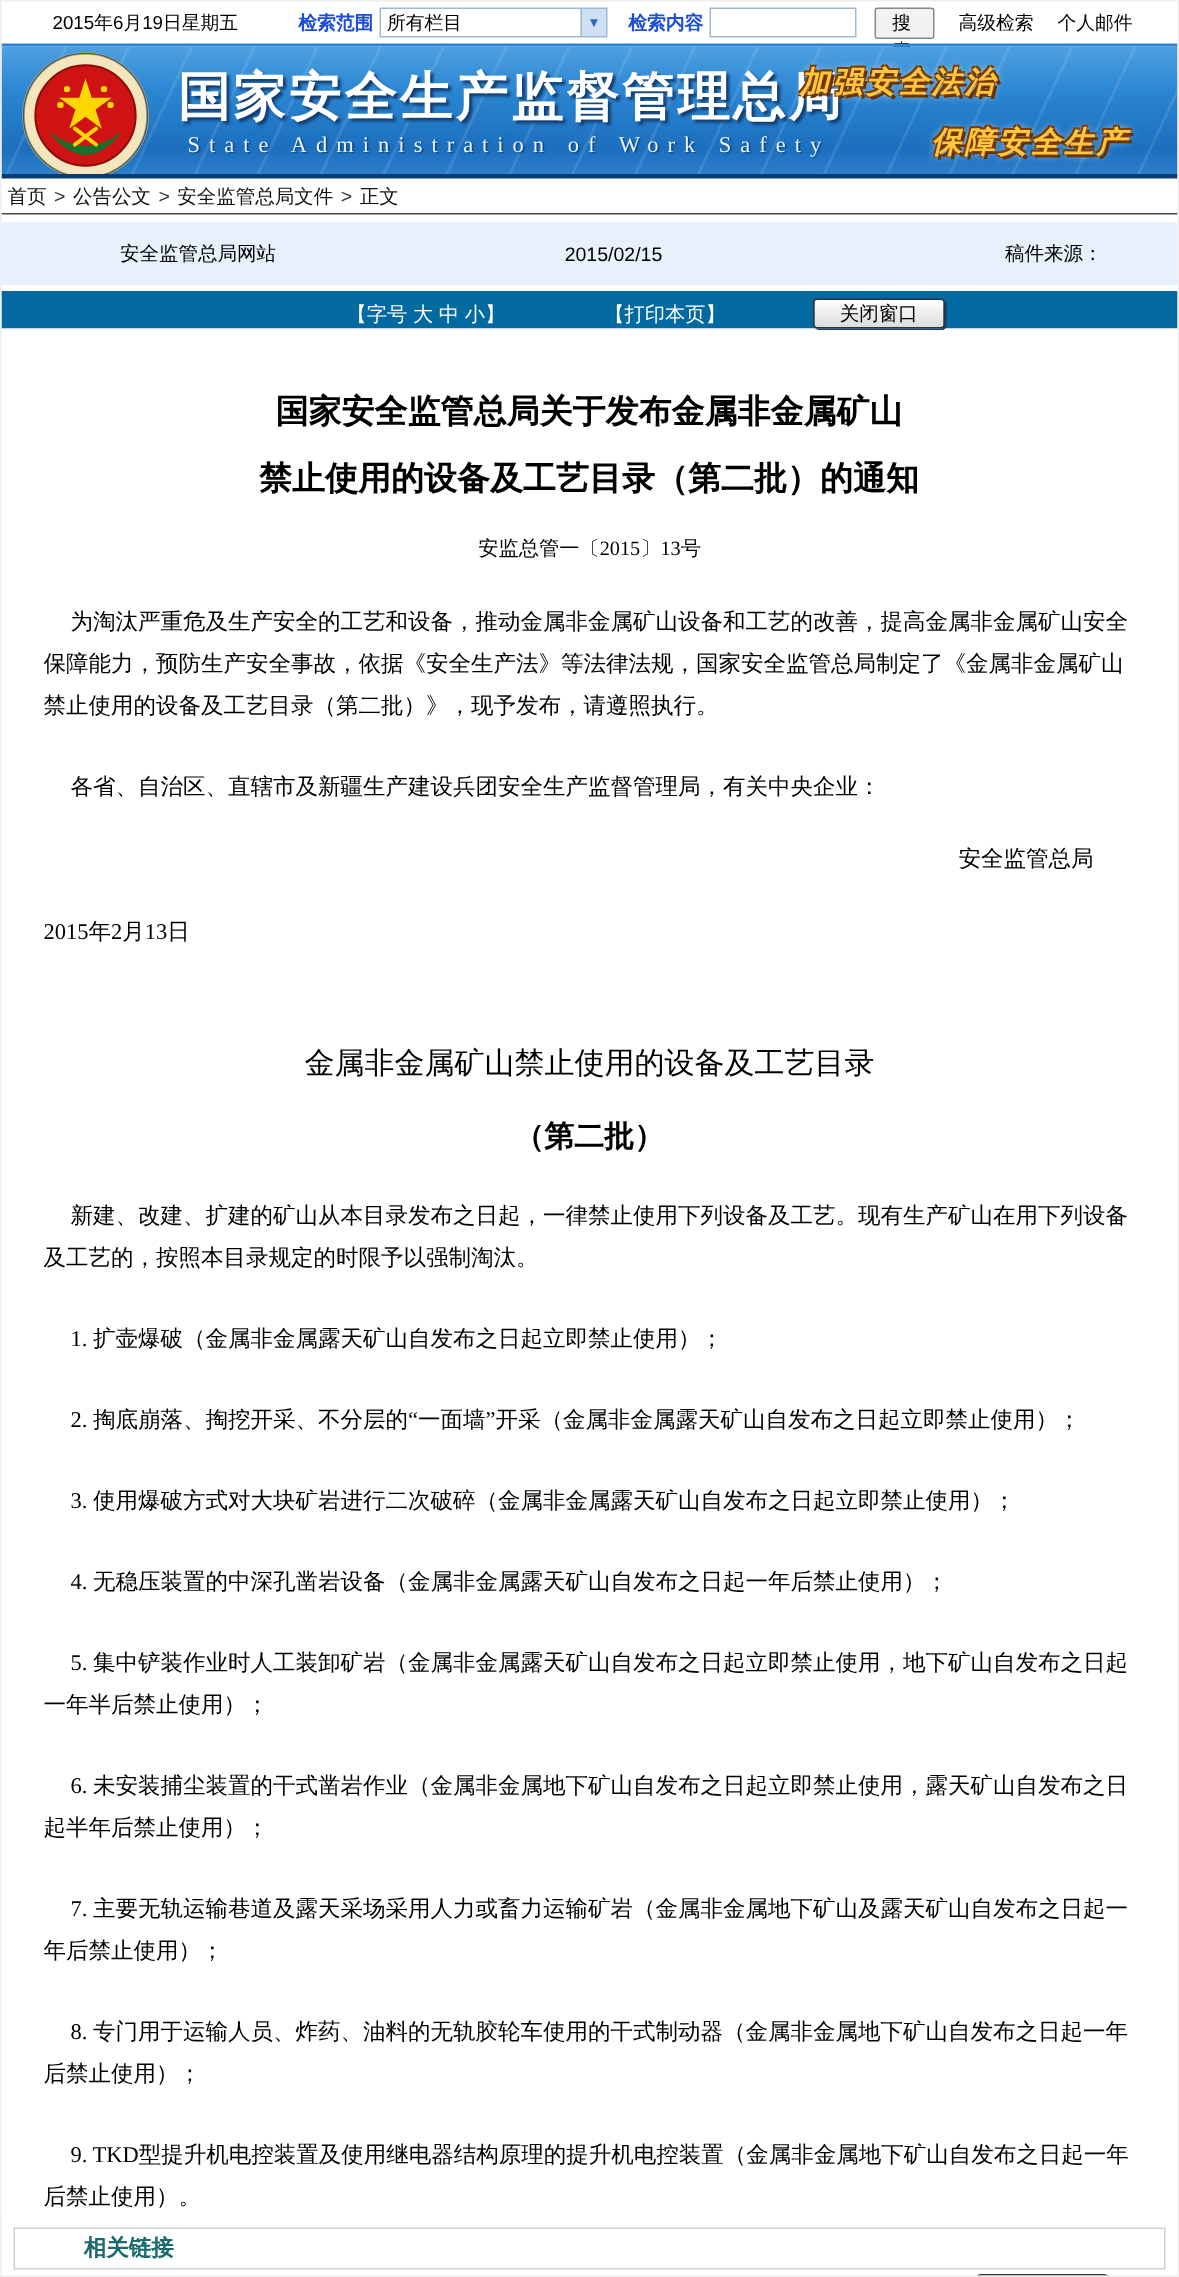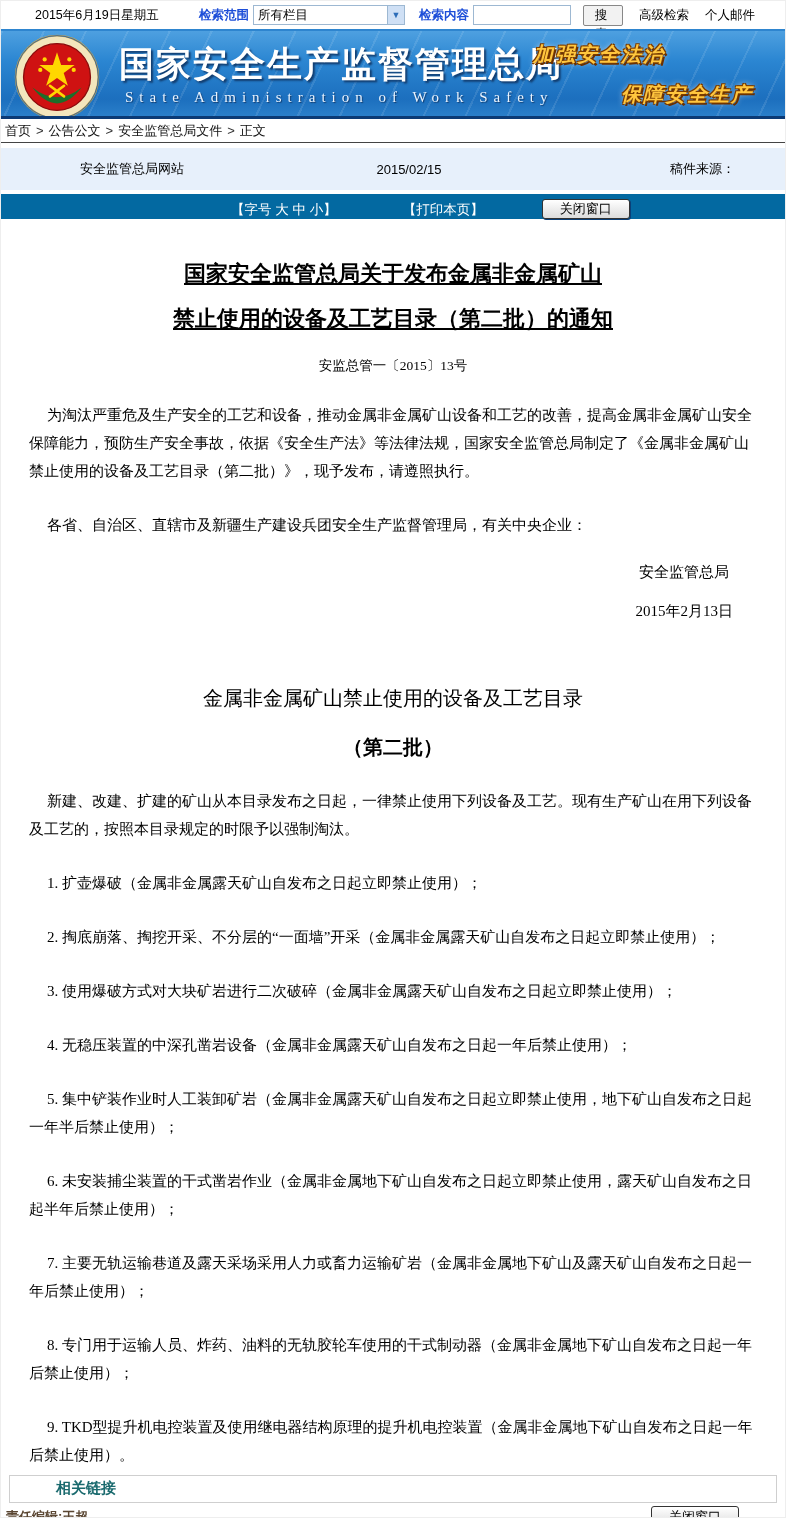--- a/index.html
+++ b/index.html
@@ -43,27 +43,27 @@
   .metabar .c3 { flex:1; padding-left:115px; }
 
   
   .bluebar { height:25px; margin-top:4px; background:#0369a1; display:flex; align-items:flex-end; color:#fff; font-size:13.5px; }
   .bluebar .fs { margin-left:230px; cursor:pointer; }
   .bluebar .pr { margin-left:66px; cursor:pointer; }
   .btn-close { margin-left:58px; width:88px; height:20px; background:linear-gradient(180deg,#ffffff,#dcdcdc); border:1px solid #333; border-radius:3px; color:#000; font-size:13px; text-align:center; line-height:18px; cursor:pointer; box-shadow:1px 1px 0 #0a3f78; }
 
   
   .doc { background:#fff; color:#000; font-family:"Liberation Serif","DejaVu Serif",serif; padding:0 28px; min-height:1168px; }
-  .doc-title { text-align:center; font-size:22px; font-weight:bold; line-height:1.4;text-decoration:underline; }
+  .doc-title { text-align:center; font-size:22px; font-weight:bold; line-height:1.4; }
   .doc-title.first { padding-top:40px; }
   .doc-title.second { margin-top:14px; }
   .doc-no { text-align:center; font-size:13.5px; margin-top:22px; }
   .para { font-size:15px; line-height:28px; text-indent:1.2em; margin-top:26px; }
   .sig { text-align:right; font-size:15px; padding-right:28px; margin-top:24px; }
-  .sig-date { text-align:right; font-size:15px; padding-right:24px; margin-top:20px; font-family:"Liberation Serif",serif; }
+  .sig-date { text-align:left; font-size:15px; padding-right:24px; margin-top:30px; font-family:"Liberation Serif",serif; }
   .cat-title { text-align:center; font-size:20px; font-weight:normal; margin-top:64px; }
   .cat-title2 { text-align:center; font-size:20px; font-weight:bold; margin-top:22px; }
   .item { font-size:15px; line-height:28px; text-indent:1.2em; margin-top:26px; }
 
   
   .related { margin:6px 8px 0 8px; border:1px solid #cfcfcf; height:28px; display:flex; align-items:center; }
   .related .t { color:#1a6a6e; font-weight:bold; font-size:15px; padding-left:46px;text-align:right; }
 
   
   .editrow { height:28px; display:flex; align-items:center; justify-content:space-between; padding:0 46px 0 5px; }

